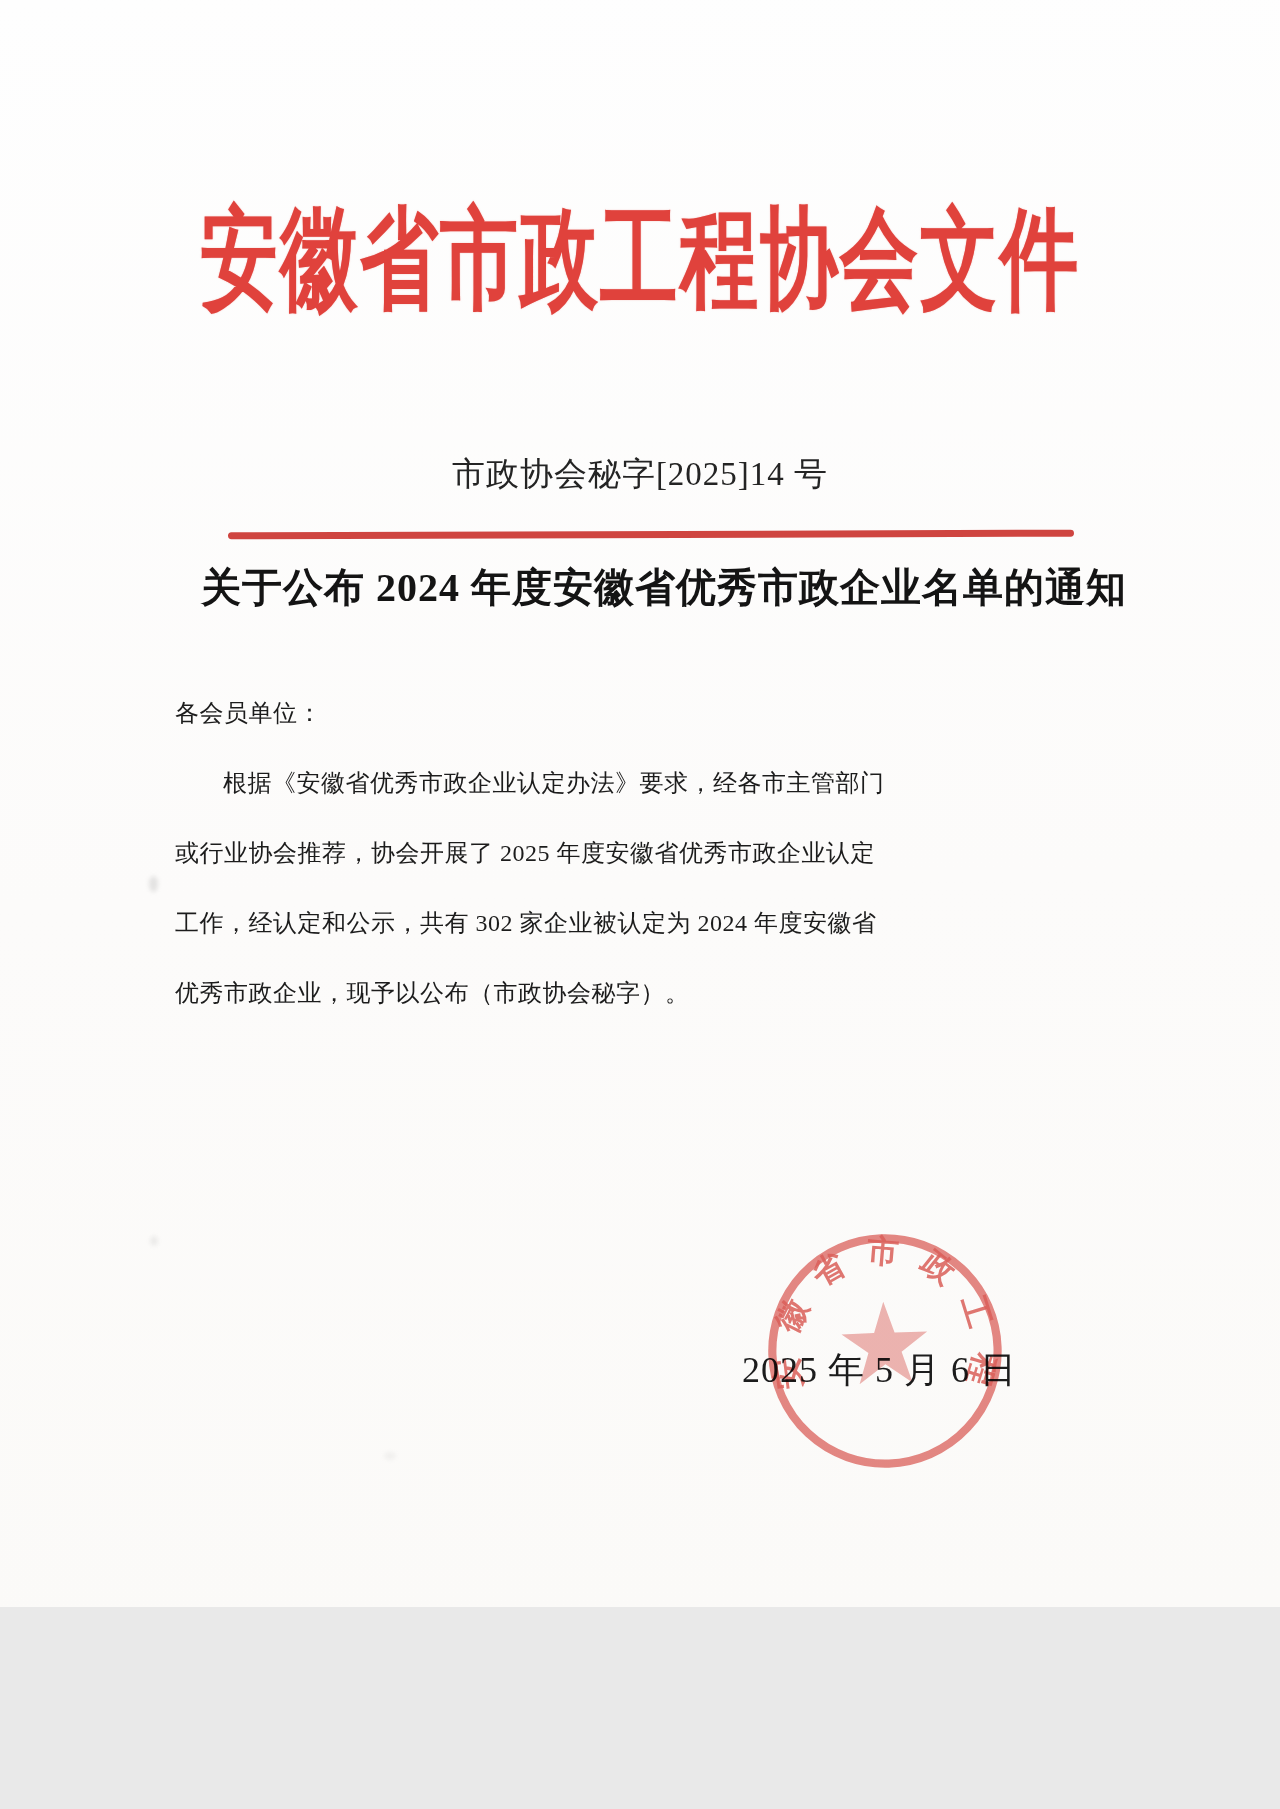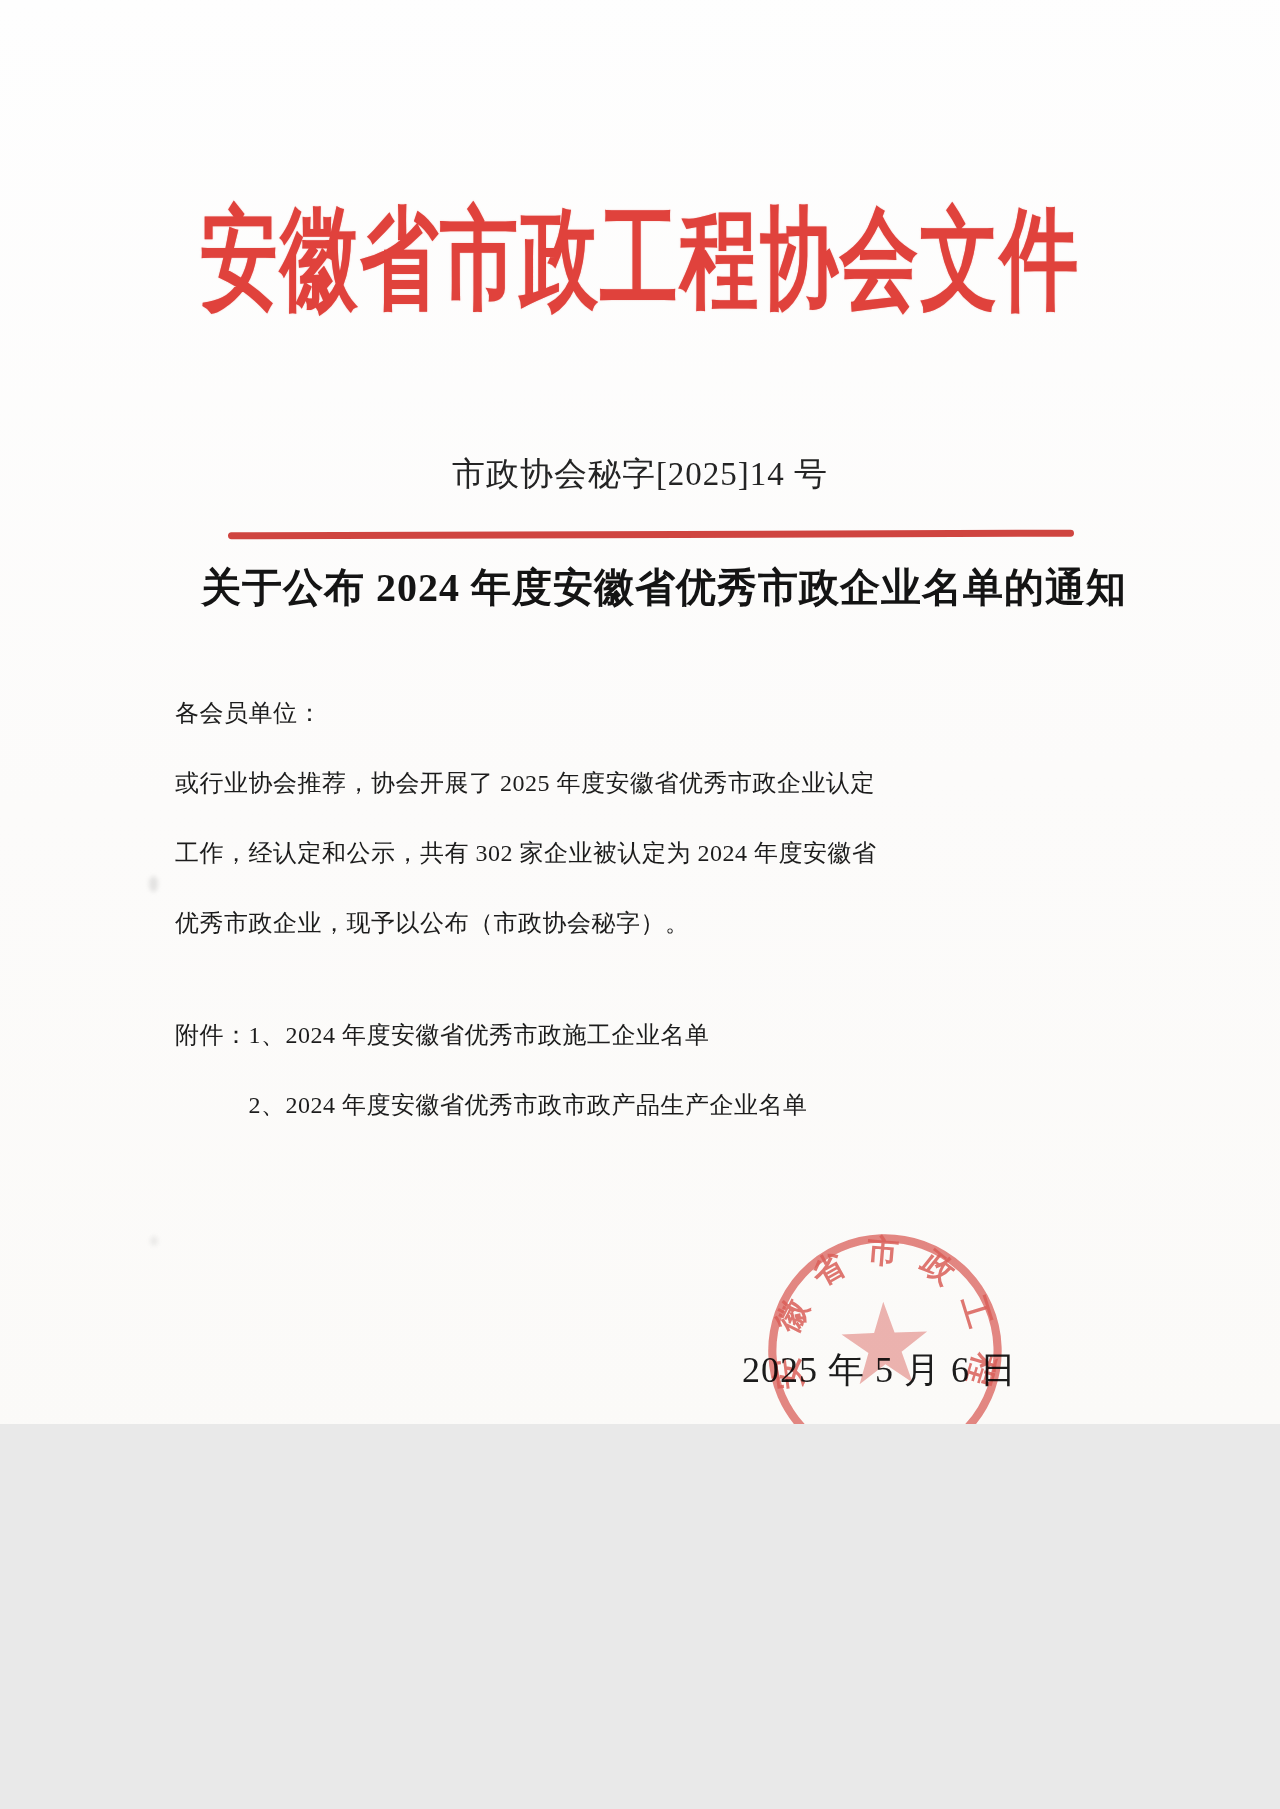--- a/index.html
+++ b/index.html
@@ -1,18 +1,18 @@
 <!DOCTYPE html>
 <html><head>
 <meta charset="utf-8">
 <style>
   html,body{margin:0;padding:0;background:#e9e9e9;}
   .page{
     position:relative;
-    width:1280px;height:1424px;
+    width:1280px;height:1607px;
     margin:0 auto;
     background:linear-gradient(178deg,#fefefe 0%,#fcfbfa 55%,#fbfaf8 100%);
     overflow:hidden;
     font-family:"Liberation Serif","DejaVu Serif",serif;
     color:#1c1c1c;
   }
   
   .header-title{
     position:absolute;top:186px;left:0;width:100%;
     text-align:center;
@@ -99,31 +99,25 @@
   </div>
 
   <div class="doc-number">市政协会秘字[2025]14 号</div>
 
   <div class="red-rule"></div>
 
   <div class="notice-title">关于公布 2024 年度安徽省优秀市政企业名单的通知</div>
 
   <div class="body-block">
     <div class="salutation">各会员单位：</div>
+    <div class="para-line indent">根据《安徽省优秀市政企业认定办法》要求，经各市主管部门</div>
     <div class="para-line">或行业协会推荐，协会开展了 2025 年度安徽省优秀市政企业认定</div>
     <div class="para-line">工作，经认定和公示，共有 302 家企业被认定为 2024 年度安徽省</div>
     <div class="para-line">优秀市政企业，现予以公布（市政协会秘字）。</div>
 
-    <div class="attach">
-      <span class="attach-label">附件：</span>
-      <span class="attach-items">
-        <span class="attach-item" style="display:block">1、2024 年度安徽省优秀市政施工企业名单</span>
-        <span class="attach-item" style="display:block">2、2024 年度安徽省优秀市政市政产品生产企业名单</span>
-      </span>
-    </div>
   </div>
 
   <div class="date-line">2025 年 5 月 6 日</div>
 
   <svg class="seal" viewBox="0 0 240 250" xmlns="http://www.w3.org/2000/svg">
     <circle cx="120" cy="124" r="110" fill="none" stroke="rgba(220,90,84,0.78)" stroke-width="8"></circle>
     <polygon points="120,76 130,106.2 161.8,106.4 136.2,125.3 145.9,155.6 120,137 94.1,155.6 103.8,125.3 78.2,106.4 110,106.2" fill="rgba(224,110,104,0.55)"></polygon>
     <path id="sealArc" d="M 42 160 A 86 86 0 1 1 198 160" fill="none"></path>
     <text font-size="31" fill="rgba(218,82,76,0.85)" letter-spacing="20" font-family="Liberation Serif, DejaVu Serif, serif" font-weight="bold">
       <textPath href="#sealArc" startOffset="4">安徽省市政工程协会</textPath>

